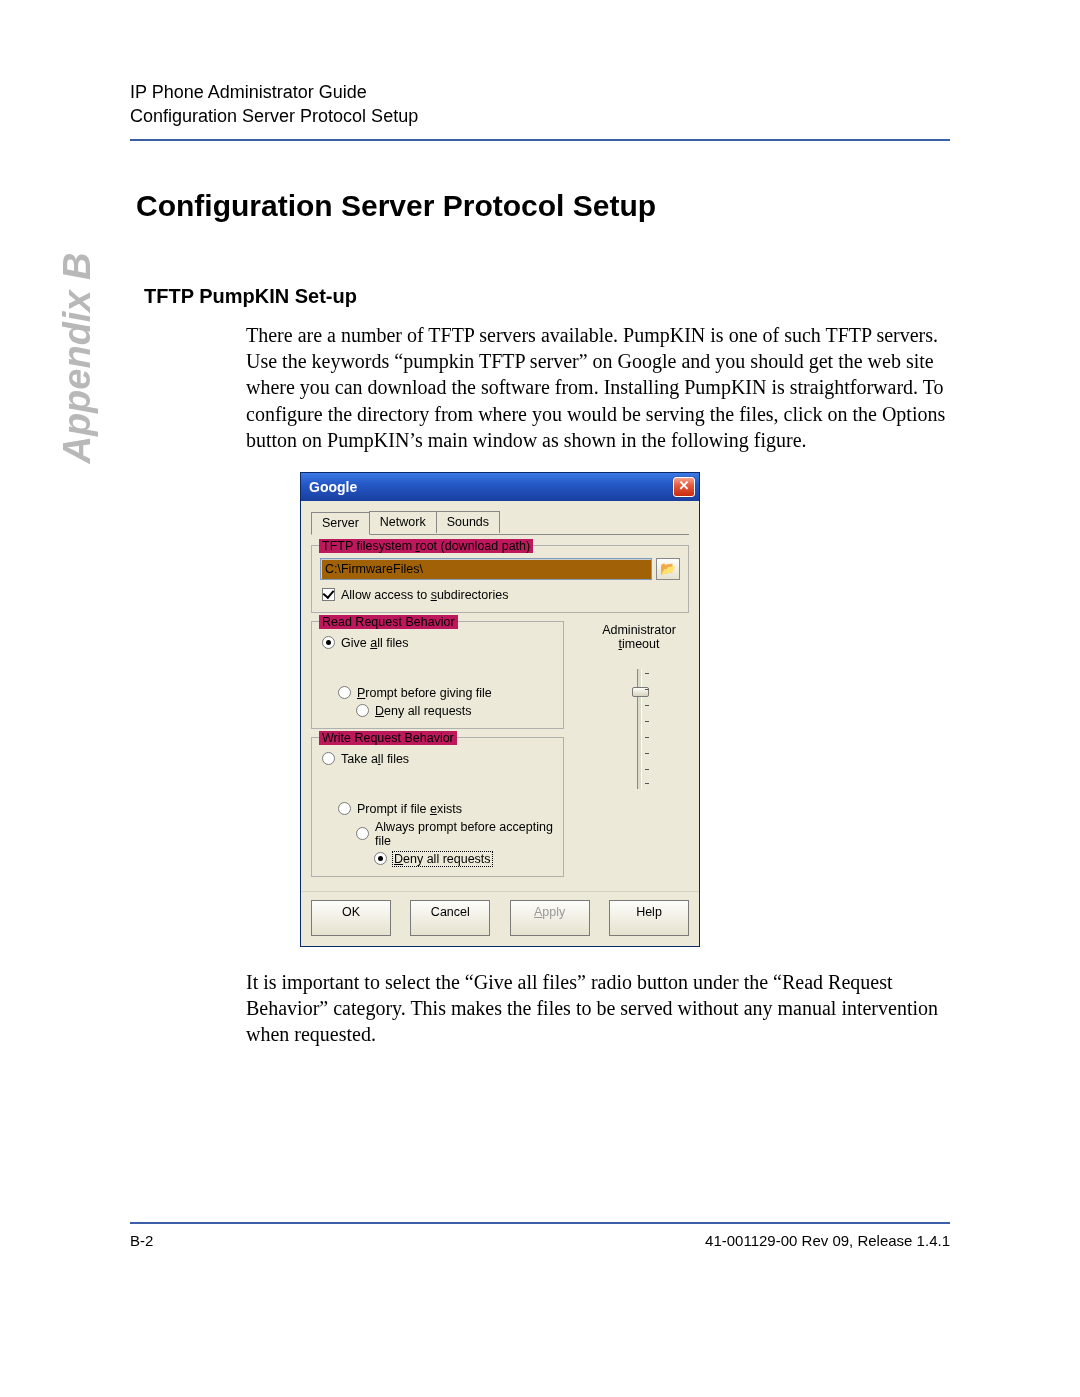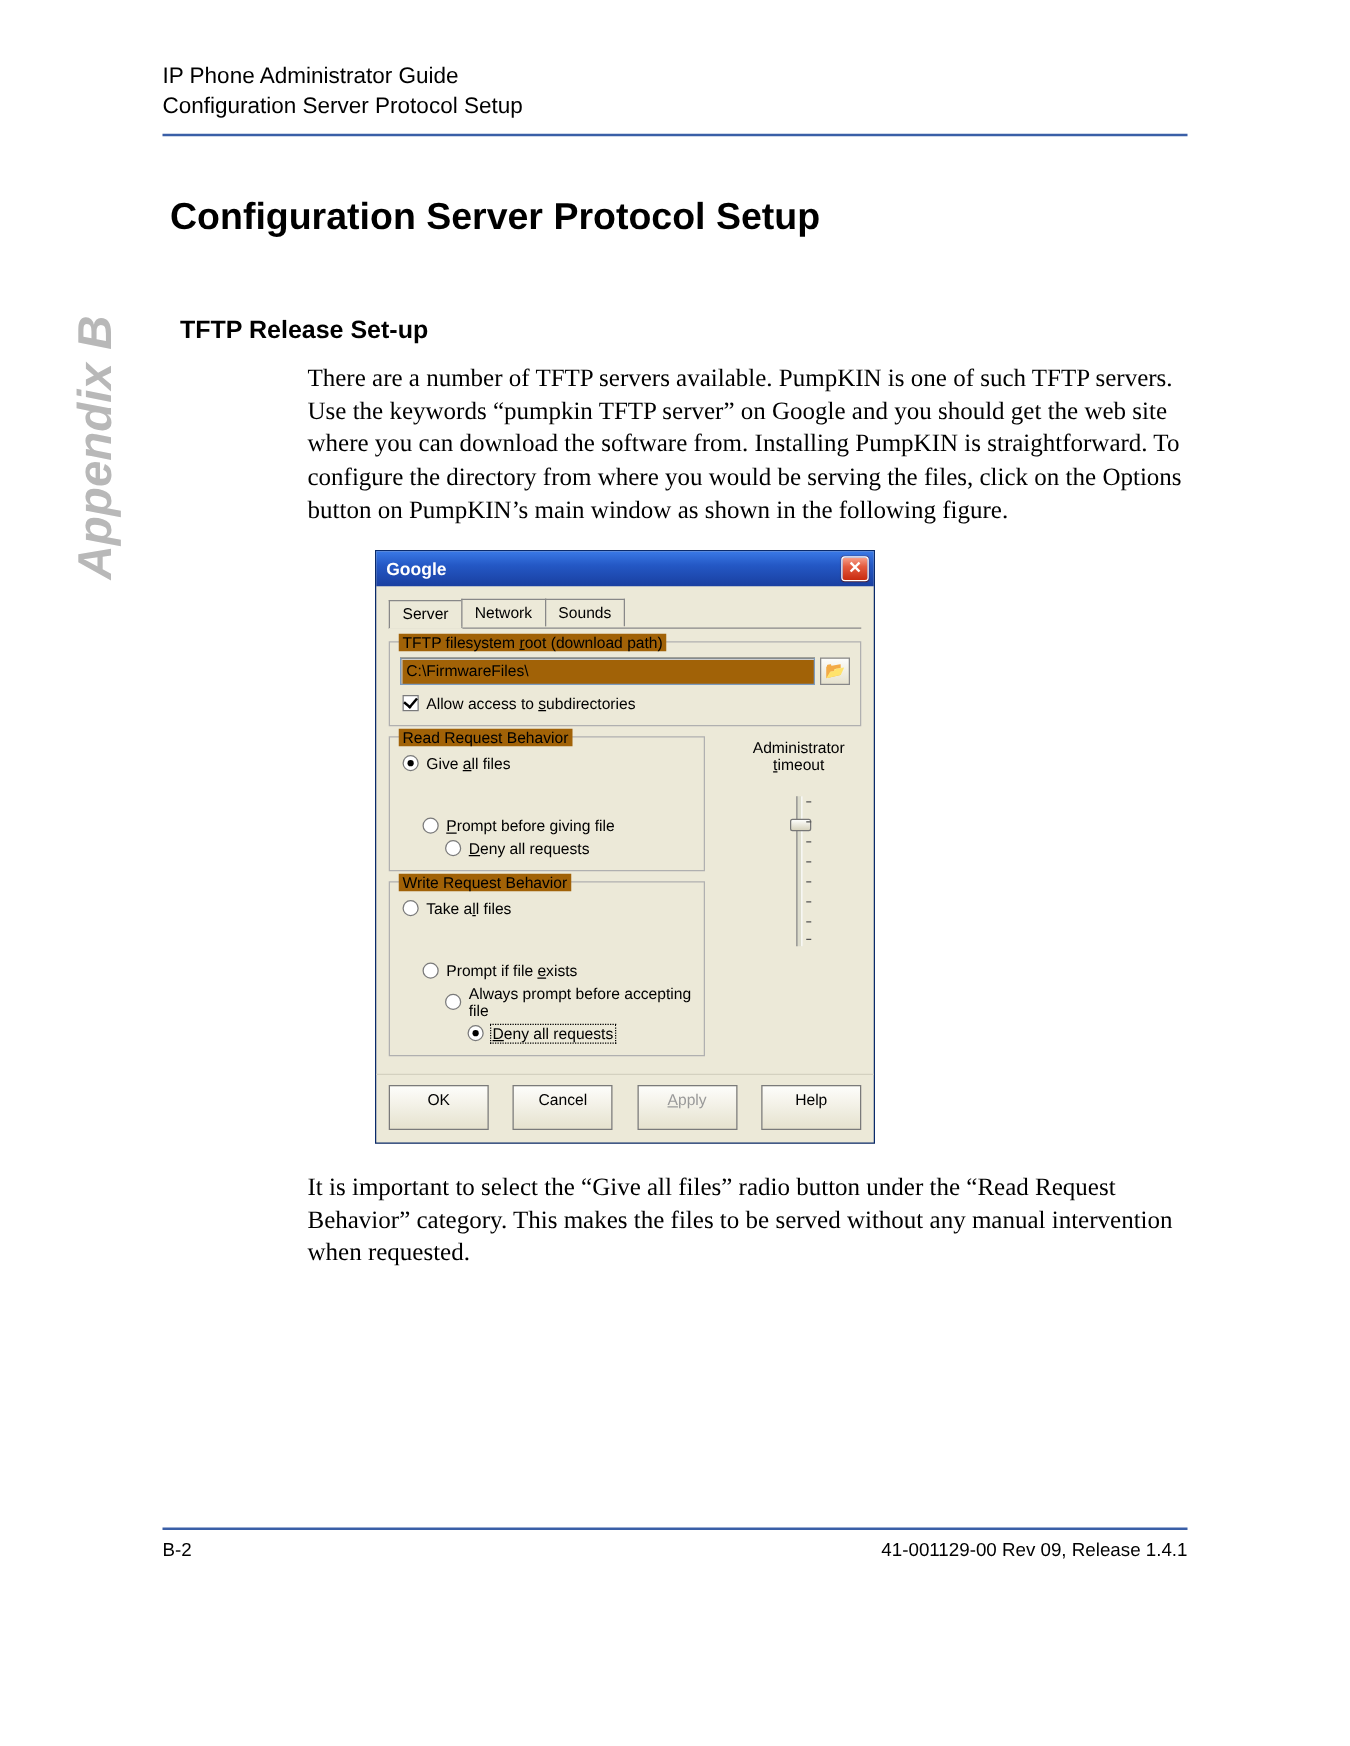--- a/index.html
+++ b/index.html
@@ -9,21 +9,21 @@
     background: #ffffff;
     width: 1080px;
     height: 1397px;
     font-family: "Times New Roman", Times, serif;
     color: #000;
   }
   .page {
     position: relative;
     width: 1080px;
     height: 1397px;
-    padding: 48px 130px 0 130px;
+    padding: 80px 130px 0 130px;
   }
   .header-block {
     font-family: Arial, Helvetica, sans-serif;
     font-size: 18px;
     line-height: 1.35;
   }
   .hr-top {
     border: none;
     border-top: 2.5px solid #3a5fa7;
     margin: 10px 0 0 0;
@@ -124,21 +124,21 @@
   }
   .fieldset {
     border: 1px solid #b0b0b0;
     margin: 0 0 8px 0;
     padding: 8px 8px 8px 8px;
   }
   .fieldset-title {
     position: relative;
     top: -15px;
     left: -1px;
-    background: #a16207;
+    background: #be185d;
     display: inline-block;
     padding: 0 3px;
     font-size: 12.5px;
   }
   .fieldset-content {
     margin-top: -10px;
   }
   .path-row {
     display: flex;
     gap: 4px;
@@ -283,21 +283,21 @@
   <div class="header-block">
     <div>IP Phone Administrator Guide</div>
     <div>Configuration Server Protocol Setup</div>
   </div>
   <hr class="hr-top">
 
   <div class="appendix">Appendix B</div>
 
   <div class="section-title">Configuration Server Protocol Setup</div>
 
-  <div class="subheading">TFTP Release Set-up</div>
+  <div class="subheading">TFTP PumpKIN Set-up</div>
 
   <div class="body-text">There are a number of TFTP servers available. PumpKIN is one of such TFTP servers. Use the keywords “pumpkin TFTP server” on Google and you should get the web site where you can download the software from. Installing PumpKIN is straightforward. To configure the directory from where you would be serving the files, click on the Options button on PumpKIN’s main window as shown in the following figure.</div>
 
   <div class="dialog-wrap">
     <div class="dialog">
 
       <div class="titlebar">
         <span>Google</span>
         <span class="close-btn">✕</span>
       </div>

